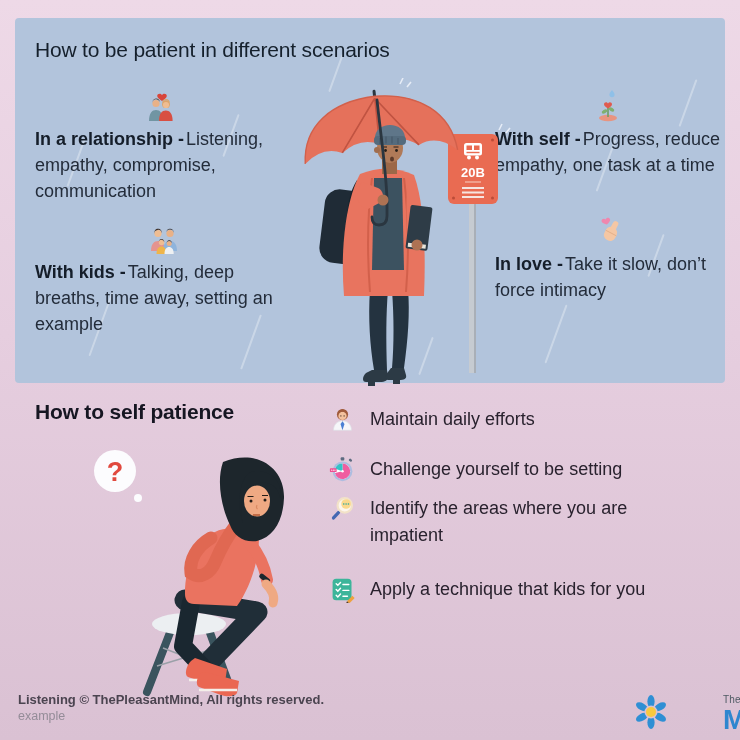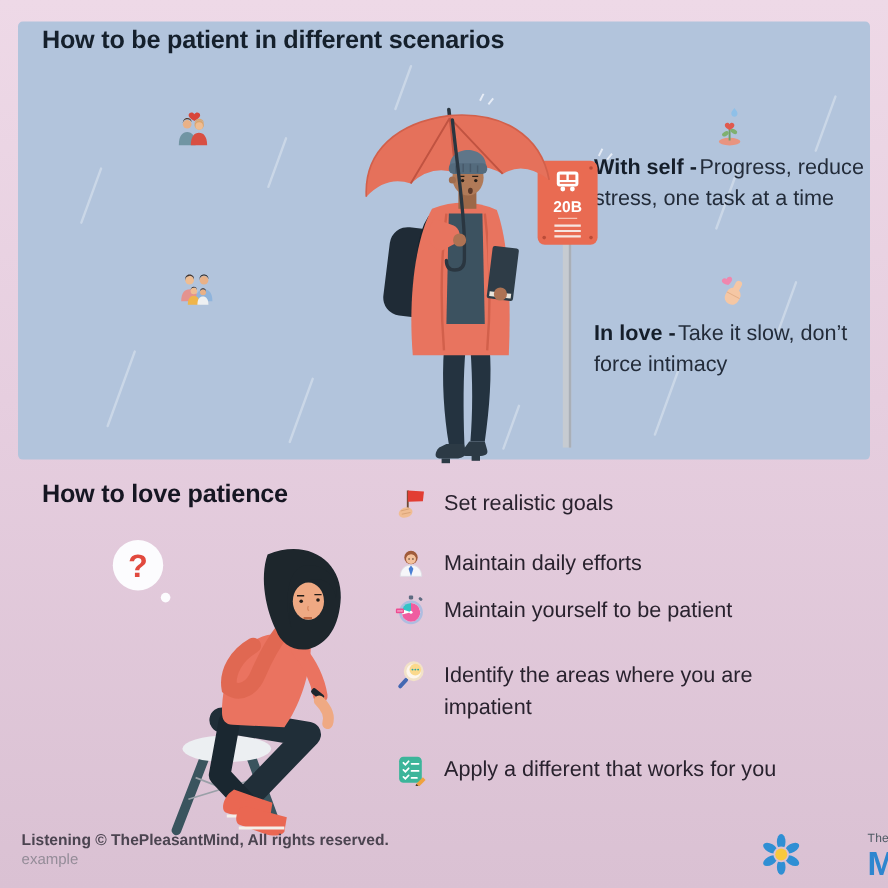--- a/index.html
+++ b/index.html
@@ -8,32 +8,32 @@
     background:linear-gradient(180deg,#eed9e7 0%,#e6cedf 45%,#dac1d3 100%);
     font-family:"Liberation Sans",sans-serif;
   }
   
   .top-panel{
     position:absolute;left:15px;top:18px;width:710px;height:365px;
     background:#b2c4dc;border-radius:4px;
   }
   .rain{position:absolute;width:2px;background:rgba(255,255,255,.32);border-radius:2px;transform:rotate(20deg);}
   .panel-title{
-    position:absolute;left:20px;top:4px;margin:0;
-    font-size:21px;font-weight:700;color:#15202c;letter-spacing:-.2px;
+    position:absolute;left:20px;top:20px;margin:0;
+    font-size:21px;font-weight:400;color:#15202c;letter-spacing:-.2px;
   }
   .scenario{position:absolute;}
   .s-icon{width:100%;height:36px;text-align:center;}
   .s-icon svg{display:inline-block;}
   .s-text{margin:2px 0 0 0;font-size:18px;line-height:26px;color:#232c3a;}
   .s-text b{color:#151e2a;margin-right:2px;}
   .sc0{left:20px;top:70px;width:252px;}
   .sc1{left:480px;top:70px;width:225px;}
   .sc2{left:20px;top:203px;width:258px;}
-  .sc3{left:480px;top:208px;width:232px;}
+  .sc3{left:480px;top:195px;width:232px;}
   .center-illo{position:absolute;left:265px;top:60px;}
   
   .learn-title{
     position:absolute;left:35px;top:400px;margin:0;
     font-size:21px;font-weight:700;color:#161622;letter-spacing:-.2px;
   }
   .woman-illo{position:absolute;left:85px;top:440px;}
   .learn-list{position:absolute;left:328px;top:406px;width:372px;margin:0;padding:0;list-style:none;}
   .learn-item{display:flex;align-items:flex-start;margin:0 0 23px 0;}
   .learn-item .li-icon{flex:0 0 28px;height:27px;display:flex;align-items:center;justify-content:center;margin-right:14px;}
@@ -74,53 +74,55 @@
           <path d="M18,7.2 c-1.4,-2.4 -4.8,-1.5 -4.8,0.9 c0,1.9 2.4,3.3 4.8,4.8 c2.4,-1.5 4.8,-2.9 4.8,-4.8 c0,-2.4 -3.4,-3.3 -4.8,-0.9 Z" fill="#d8453a"></path>
           <path d="M5,33 c0,-8 3.2,-11 7,-11 c3.8,0 7,3 7,11 Z" fill="#7195a3"></path>
           <path d="M15,33 c0,-7.4 3,-10.4 6.8,-10.4 c3.8,0 6.8,3 6.8,10.4 Z" fill="#d84f43"></path>
           <circle cx="22" cy="16.2" r="3.9" fill="#dda46b"></circle>
           <circle cx="22" cy="17" r="3.1" fill="#efbd92"></circle>
           <circle cx="12" cy="15.5" r="3.6" fill="#e9b187"></circle>
           <path d="M8.4,15 a3.7,3.7 0 0 1 7.2,-1.2 c0.2,-1.8 -1.2,-3.4 -3.6,-3.4 c-2.4,0 -3.8,2.2 -3.6,4.6 Z" fill="#4e3a2c"></path>
           <path d="M18.2,15.5 a3.9,3.9 0 0 1 7.6,-0.5 c0.3,-2.2 -1.5,-4 -3.8,-4 c-2.3,0 -4,1.8 -3.8,4.5 Z" fill="#dda46b"></path>
         </svg>
       </div>
+      <p class="s-text"><b>In a relationship -</b><span>Listening, empathy, compromise, communication</span></p>
     </div>
 
     <div class="scenario sc1">
       <div class="s-icon">
         <svg width="36" height="34" viewBox="0 0 34 34">
           <path d="M21,2 c1.6,2.1 2.6,3.3 2.6,4.6 a2.6,2.6 0 1 1 -5.2,0 c0,-1.3 1,-2.5 2.6,-4.6 Z" fill="#8fc0e8"></path>
           <ellipse cx="17" cy="30" rx="9" ry="3.2" fill="#e89480"></ellipse>
           <path d="M17,29 C17,24 17,20 17,16" stroke="#6f9e66" stroke-width="1.6" fill="none"></path>
           <ellipse cx="13.5" cy="23.5" rx="3" ry="1.8" fill="#7fb06f" transform="rotate(-30 13.5 23.5)"></ellipse>
           <ellipse cx="20.5" cy="21.5" rx="3" ry="1.8" fill="#7fb06f" transform="rotate(30 20.5 21.5)"></ellipse>
           <path d="M17,15.5 c-1.2,-2 -4,-1.2 -4,0.8 c0,1.6 2,2.9 4,4.1 c2,-1.2 4,-2.5 4,-4.1 c0,-2 -2.8,-2.8 -4,-0.8 Z" fill="#e05a4e"></path>
         </svg>
       </div>
-      <p class="s-text"><b>With self -</b><span>Progress, reduce stress, one task at a time</span></p>
+      <p class="s-text"><b>With self -</b><span>Progress, reduce empathy, one task at a time</span></p>
     </div>
 
     <div class="scenario sc2">
       <div class="s-icon">
         <svg width="36" height="34" viewBox="0 0 34 34">
           <path d="M4,30 c0,-7 3,-10 7,-10 c4,0 7,3 7,10 Z" fill="#e4938f"></path>
           <path d="M16,30 c0,-7 3,-10 7,-10 c4,0 7,3 7,10 Z" fill="#8fb4dc"></path>
           <circle cx="11" cy="12.5" r="3.6" fill="#efbd92"></circle>
           <path d="M7.3,13 a3.7,3.7 0 0 1 7.4,-0.8 c0.4,-2.4 -1.3,-4.4 -3.7,-4.4 c-2.4,0 -4.1,2 -3.7,5.2 Z" fill="#41322a"></path>
           <circle cx="23" cy="12.5" r="3.6" fill="#e9b187"></circle>
           <path d="M19.3,12.6 a3.7,3.7 0 0 1 7.4,-0.6 c0.3,-2.4 -1.3,-4.2 -3.7,-4.2 c-2.4,0 -4,1.8 -3.7,4.8 Z" fill="#2b2420"></path>
           <path d="M9.5,33 c0,-5.4 2.2,-7.6 5,-7.6 c2.8,0 5,2.2 5,7.6 Z" fill="#efb54a"></path>
           <path d="M17.5,33 c0,-5 2,-7 4.6,-7 c2.6,0 4.6,2 4.6,7 Z" fill="#eef0f2"></path>
           <circle cx="14.5" cy="21.5" r="2.7" fill="#efbd92"></circle>
           <path d="M11.8,21.6 a2.7,2.7 0 0 1 5.4,-0.4 c0.2,-1.8 -1,-3.2 -2.7,-3.2 c-1.7,0 -2.9,1.4 -2.7,3.6 Z" fill="#41322a"></path>
           <circle cx="22.2" cy="22.5" r="2.5" fill="#e9b187"></circle>
           <path d="M19.7,22.6 a2.5,2.5 0 0 1 5,-0.3 c0.2,-1.7 -0.9,-3 -2.5,-3 c-1.6,0 -2.7,1.3 -2.5,3.3 Z" fill="#2b2420"></path>
         </svg>
       </div>
+      <p class="s-text"><b>With kids -</b><span>Talking, deep breaths, time away, setting an example</span></p>
     </div>
 
     <div class="scenario sc3">
       <div class="s-icon">
         <svg width="36" height="34" viewBox="0 0 34 34">
           <g transform="rotate(28 17 20)">
             <rect x="11" y="14" width="12" height="14" rx="5.5" fill="#f5c7a4"></rect>
             <rect x="14" y="7" width="5.5" height="10" rx="2.7" fill="#f5c7a4"></rect>
             <path d="M11,20 h12" stroke="#e3ad86" stroke-width="0.8"></path>
           </g>
@@ -199,21 +201,21 @@
 
           <path d="M97,22 C100,52 106,90 107,122 L107,138 Q107,147 99,147 Q92,147 92,139" stroke="#2a3640" stroke-width="2.8" fill="none" stroke-linecap="round"></path>
 
           <path d="M82,104 C74,116 76,128 88,131 L101,124 C105,120 103,112 98,110 Z" fill="#e8745f"></path>
           <circle cx="103" cy="122" r="5.5" fill="#ad7253"></circle>
         </g>
       </svg>
     </div>
   </section>
 
-  <h2 class="learn-title">How to love patience</h2>
+  <h2 class="learn-title">How to self patience</h2>
 
   <div class="woman-illo">
     <svg width="215" height="258" viewBox="0 0 215 258">
 
       <g>
         <circle cx="30" cy="31" r="21" fill="#fcfcfe"></circle>
         <circle cx="53" cy="58" r="4" fill="#fcfcfe"></circle>
         <text x="30" y="41" text-anchor="middle" font-family="Liberation Sans,sans-serif" font-size="27" font-weight="bold" fill="#e1493e">?</text>
       </g>
 
@@ -245,31 +247,20 @@
       <path d="M157,44 C153,56 154,72 158,84 C153,64 158,48 171,44 C184,40 193,46 195,58 C198,42 187,31 172,31 C164,31 160,36 157,44 Z" fill="#1d262c"></path>
       <circle cx="166" cy="61" r="1.5" fill="#241d18"></circle>
       <circle cx="180" cy="60" r="1.5" fill="#241d18"></circle>
       <path d="M162.5,56.5 h6 M177,55.5 h6" stroke="#241d18" stroke-width="1.2"></path>
       <path d="M172,65 c-1,2 -1,3 0.5,4" stroke="#d98a62" stroke-width="1.1" fill="none"></path>
       <path d="M168,75 h7" stroke="#b0542e" stroke-width="1.4"></path>
     </svg>
   </div>
 
   <ul class="learn-list">
-    <li class="learn-item">
-      <span class="li-icon">
-        <svg width="27" height="27" viewBox="0 0 30 30">
-          <path d="M12,3 L12,21" stroke="#6b4a35" stroke-width="1.7"></path>
-          <path d="M12,3 L27,4 L26,13 L12,13.5 Z" fill="#e23d33"></path>
-          <ellipse cx="10" cy="23.5" rx="6.5" ry="4.6" fill="#f0bd93" transform="rotate(-18 10 23.5)"></ellipse>
-          <path d="M5.5,22 l8,-2 M6.5,25 l8,-1.6" stroke="#d9a377" stroke-width="0.9"></path>
-        </svg>
-      </span>
-      <span class="li-text">Set realistic goals</span>
-    </li>
     <li class="learn-item">
       <span class="li-icon">
         <svg width="27" height="27" viewBox="0 0 30 30">
           <path d="M5,27 C5,20 10,16.5 15,16.5 C20,16.5 25,20 25,27 Z" fill="#f6f6f9" stroke="#dddde4" stroke-width="0.8"></path>
           <path d="M15,17 L12.8,20 L15,27 L17.2,20 Z" fill="#4a7fd4"></path>
           <circle cx="15" cy="9.5" r="6.2" fill="#a05b3b"></circle>
           <circle cx="15" cy="11" r="4.6" fill="#f3c19d"></circle>
           <path d="M10.2,10.5 a5,5 0 0 1 9.6,-0.8 c0.6,-3.4 -1.6,-5.9 -4.8,-5.9 c-3.2,0 -5.4,2.7 -4.8,6.7 Z" fill="#a05b3b"></path>
           <circle cx="13.2" cy="11" r="0.7" fill="#3c2c20"></circle>
           <circle cx="16.8" cy="11" r="0.7" fill="#3c2c20"></circle>
@@ -286,21 +277,21 @@
           <circle cx="15" cy="17" r="8.6" fill="#ffffff"></circle>
           <path d="M15,17 L15,8.4 A8.6,8.6 0 1 1 6.6,19 Z" fill="#ef5da0"></path>
           <path d="M15,17 L15,8.4 A8.6,8.6 0 0 0 6.9,14.2 Z" fill="#35c2c6"></path>
           <circle cx="15" cy="17" r="1.4" fill="#ffffff"></circle>
           <rect x="1" y="13.5" width="7.5" height="4.4" rx="1" fill="#ee4d92"></rect>
           <circle cx="3" cy="15.7" r="0.6" fill="#fff"></circle>
             <circle cx="4.8" cy="15.7" r="0.6" fill="#fff"></circle>
             <circle cx="6.6" cy="15.7" r="0.6" fill="#fff"></circle>
         </svg>
       </span>
-      <span class="li-text">Maintain yourself to be patient</span>
+      <span class="li-text">Challenge yourself to be setting</span>
     </li>
     <li class="learn-item">
       <span class="li-icon">
         <svg width="27" height="27" viewBox="0 0 30 30">
           <path d="M5,25.5 L10.5,19.5" stroke="#4468b2" stroke-width="3.6" stroke-linecap="round"></path>
           <circle cx="17.5" cy="11.5" r="8" fill="#fdf6ec" stroke="#f2e2c8" stroke-width="2.4"></circle>
           <circle cx="19" cy="10" r="5.4" fill="#fbd98c"></circle>
           <circle cx="16.4" cy="10" r="0.9" fill="#2ea8a0"></circle>
             <circle cx="19" cy="10" r="0.9" fill="#2ea8a0"></circle>
             <circle cx="21.6" cy="10" r="0.9" fill="#2ea8a0"></circle>
@@ -311,21 +302,21 @@
     <li class="learn-item">
       <span class="li-icon">
         <svg width="27" height="27" viewBox="0 0 30 30">
           <rect x="4" y="3" width="21" height="24" rx="4" fill="#3cb59a"></rect>
           <path d="M8,8.5 l1.8,1.8 l3,-3.2 M8,15 l1.8,1.8 l3,-3.2 M8,21.5 l1.8,1.8 l3,-3.2" stroke="#ffffff" stroke-width="1.6" fill="none" stroke-linecap="round"></path>
           <path d="M15.5,9.5 h6.5 M15.5,16 h6.5 M15.5,22.5 h5" stroke="#ffffff" stroke-width="1.6" stroke-linecap="round"></path>
           <path d="M20,28 L26,22 L28.5,24.5 L22.5,30.5 Z" fill="#efa23e"></path>
           <path d="M20,28 L22.5,30.5 L18.6,31.4 Z" fill="#503b28"></path>
         </svg>
       </span>
-      <span class="li-text">Apply a different that works for you</span>
+      <span class="li-text">Apply a technique that kids for you</span>
     </li>
   </ul>
 
   <p class="copyright">Listening © ThePleasantMind, All rights reserved.</p>
   <p class="credit">example</p>
 
   <div class="brand">
     <span>
       <svg width="36" height="36" viewBox="0 0 36 36">
         <g transform="translate(18,18)">

